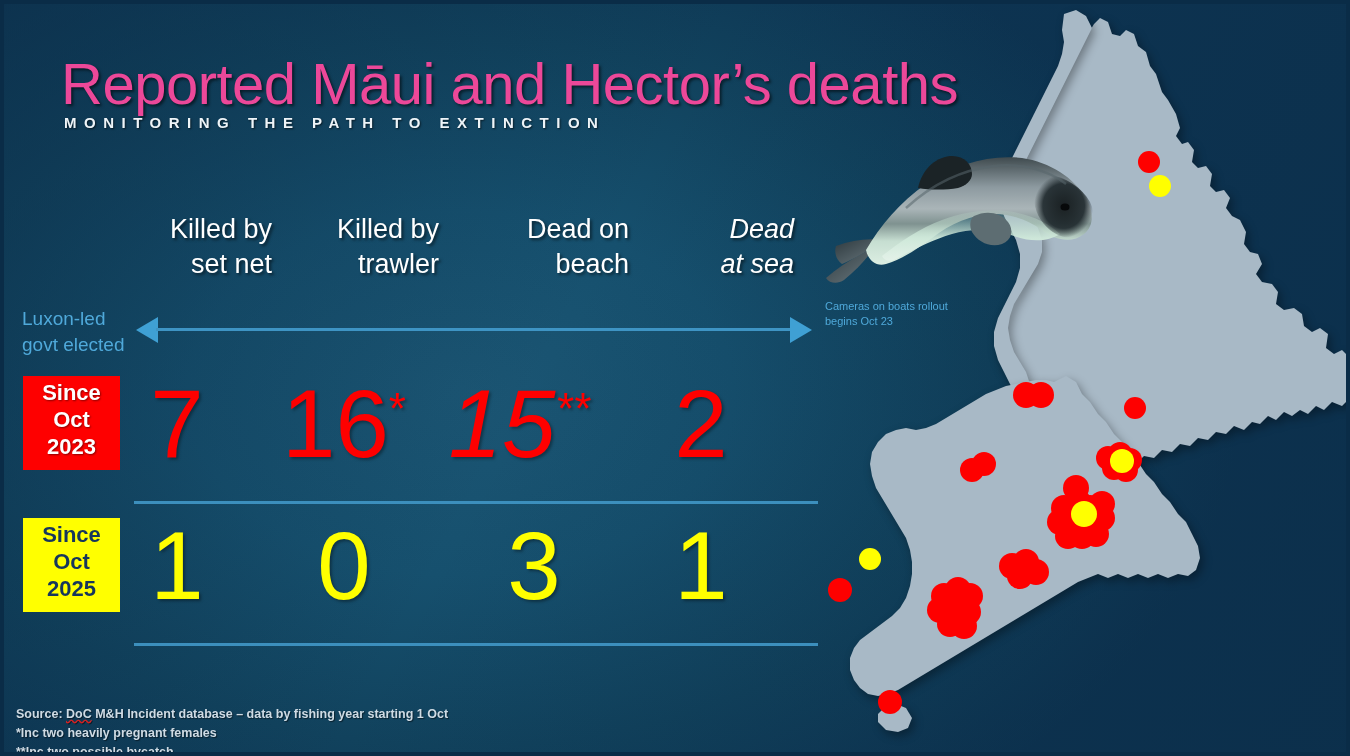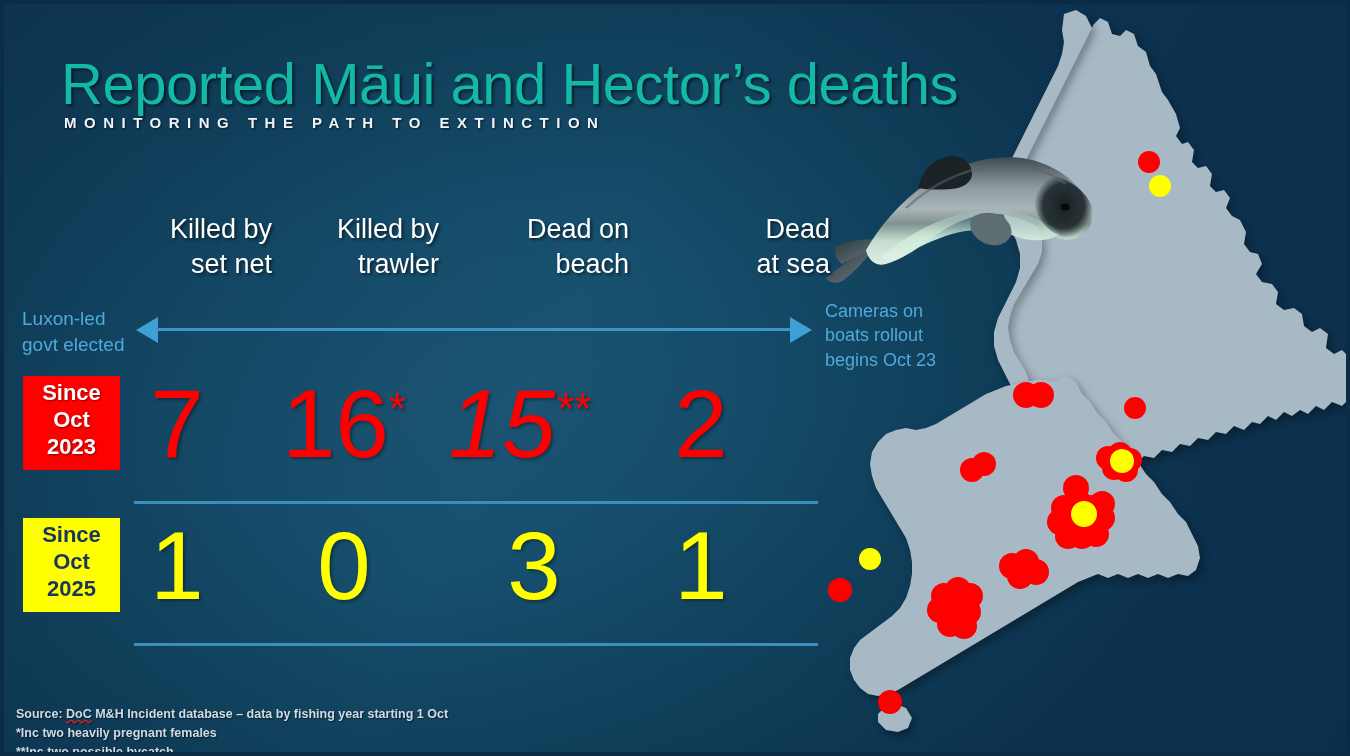--- a/index.html
+++ b/index.html
@@ -30,21 +30,21 @@
     background: linear-gradient(118deg, rgba(12,48,75,0.55) 0%, rgba(18,74,102,0.0) 42%, rgba(10,42,68,0.45) 100%);
   }
 
   
   #page-title {
     position: absolute;
     left: 57px;
     top: 46px;
     font-size: 58px;
     font-weight: 400;
-    color: #14b8a6;
+    color: #ec4899;
     letter-spacing: -0.5px;
     text-shadow: 2px 2px 3px rgba(0,0,0,0.55);
     white-space: nowrap;
   }
   #page-subtitle {
     position: absolute;
     left: 60px;
     top: 110px;
     font-size: 15px;
     font-weight: 700;
@@ -100,21 +100,21 @@
     font-size: 19px;
     font-weight: 400;
     line-height: 1.35;
     color: #4fa9da;
   }
   #timeline-label-right {
     position: absolute;
     left: 821px;
     top: 295px;
     width: 140px;
-    font-size: 18px;
+    font-size: 11px;
     font-weight: 400;
     line-height: 1.35;
     color: #4fa9da;
   }
 
   
   .row-tag {
     position: absolute;
     left: 19px;
     width: 97px;
@@ -387,21 +387,21 @@
     <div>set net</div>
   </div>
   <div class="col-header" style="left:245px;">
     <div>Killed by</div>
     <div>trawler</div>
   </div>
   <div class="col-header" style="left:435px;">
     <div>Dead on</div>
     <div>beach</div>
   </div>
-  <div class="col-header" style="left:636px;">
+  <div class="col-header" style="left:600px;font-style:italic;">
     <div>Dead</div>
     <div>at sea</div>
   </div>
 
   <div id="timeline-label-left">Luxon-led govt elected</div>
   <div id="timeline-arrow-left" class="tl-arrow"></div>
   <div id="timeline-line"></div>
   <div id="timeline-arrow-right" class="tl-arrow"></div>
   <div id="timeline-label-right">Cameras on boats rollout begins Oct 23</div>
 

